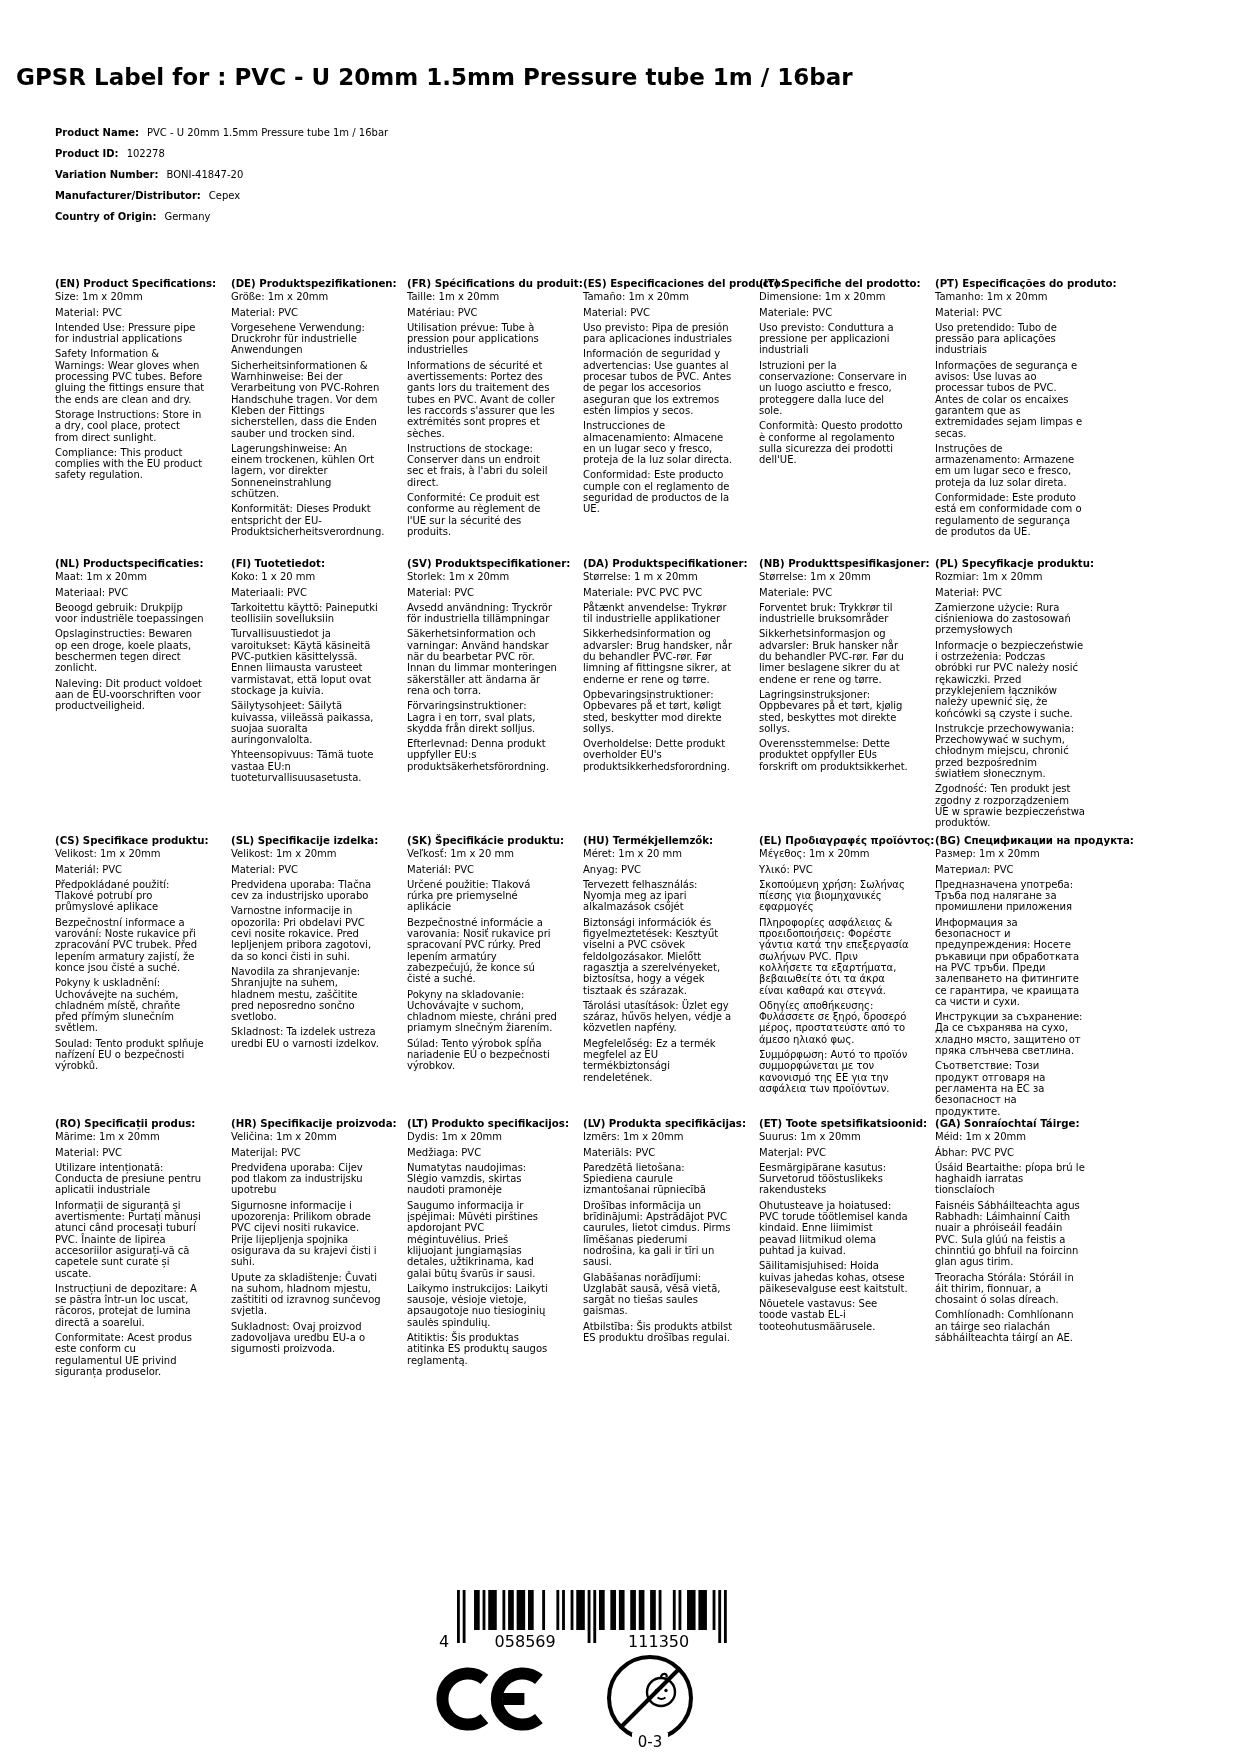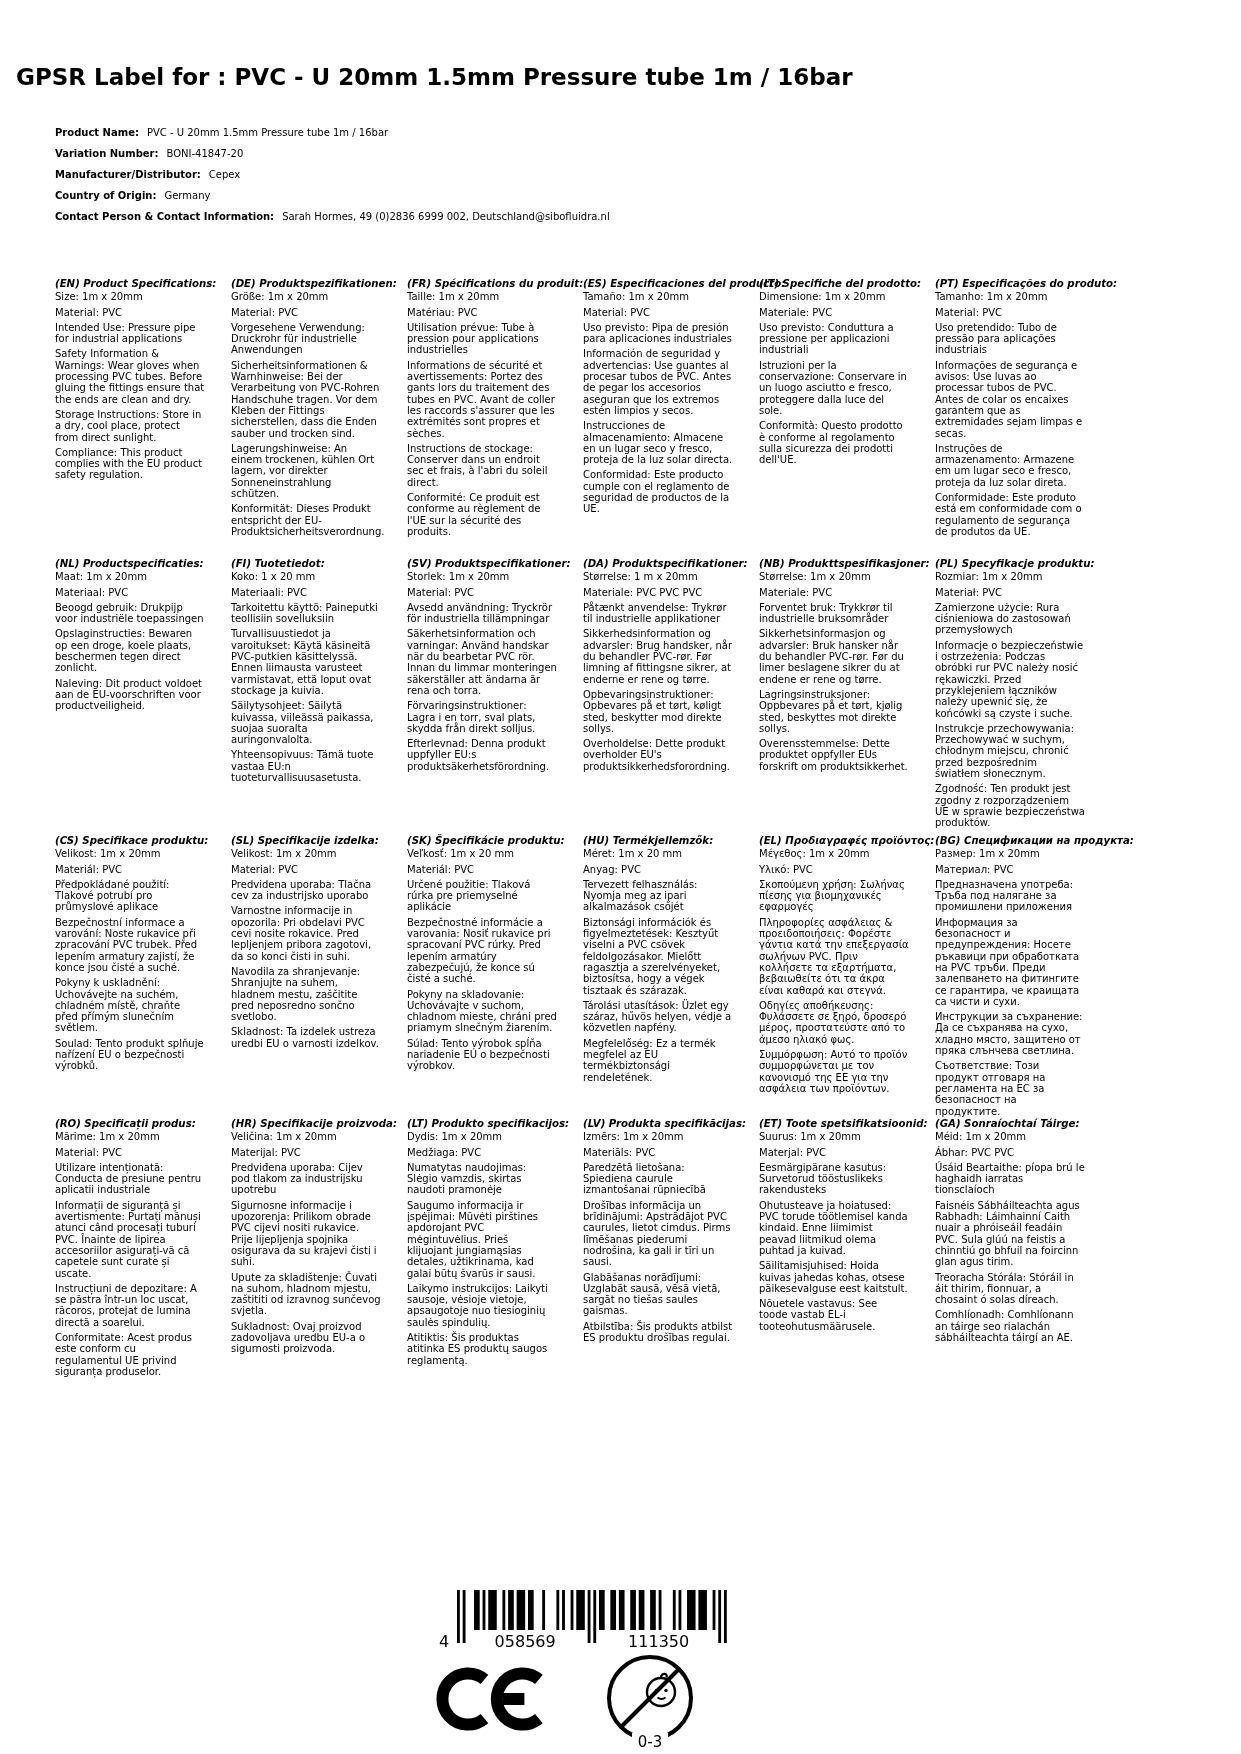--- a/index.html
+++ b/index.html
@@ -8,50 +8,50 @@
   .title{position:absolute;top:48px;left:0;width:100%;
          font-size:23px;font-weight:bold;margin:16px;}
   .product-info{position:absolute;top:122px;left:55px;font-size:10px;line-height:21px;}
   .pi-row{white-space:nowrap;}
   .pi-label{font-weight:bold;}
   .pi-value{margin-left:8px;}
   .lang-grid{position:absolute;top:278px;left:55px;width:1130px;
              display:grid;grid-template-columns:repeat(6,150px);column-gap:26px;
              grid-template-rows:280px 277px 283px auto;}
   .lang-block{font-size:10px;line-height:11.3px;}
-  .lang-block h3{font-size:10.2px;font-weight:bold;margin:0 0 2px 0;white-space:nowrap;overflow:visible;font-style:italic;}
+  .lang-block h3{font-size:10.2px;font-weight:bold;margin:0 0 2px 0;white-space:nowrap;overflow:visible;}
   .lang-block p{margin:0 0 4px 0;}
   .barcode{position:absolute;top:1590px;left:433px;}
   .bc-digits{font-family:"DejaVu Sans","Liberation Sans",sans-serif;font-size:16px;fill:#000;}
   .ce{position:absolute;top:1663px;left:436px;}
   .age{position:absolute;top:1652px;left:604px;}
   .age-text{font-family:"DejaVu Sans","Liberation Sans",sans-serif;font-size:15px;fill:#000;text-anchor:middle;}
 </style>
 </head>
 <body>
 
 <div class="page">
 
   <h1 class="title">GPSR Label for : PVC - U 20mm 1.5mm Pressure tube 1m / 16bar</h1>
 
   <div class="product-info">
     <div class="pi-row">
       <span class="pi-label">Product Name:</span><span class="pi-value">PVC - U 20mm 1.5mm Pressure tube 1m / 16bar</span>
     </div>
     <div class="pi-row">
+      <span class="pi-label">Product ID:</span><span class="pi-value">102278</span>
+    </div>
+    <div class="pi-row">
       <span class="pi-label">Variation Number:</span><span class="pi-value">BONI-41847-20</span>
     </div>
     <div class="pi-row">
       <span class="pi-label">Manufacturer/Distributor:</span><span class="pi-value">Cepex</span>
     </div>
     <div class="pi-row">
       <span class="pi-label">Country of Origin:</span><span class="pi-value">Germany</span>
-    </div>
-    <div class="pi-row">
-      <span class="pi-label">Contact Person &amp; Contact Information:</span><span class="pi-value">Sarah Hormes, 49 (0)2836 6999 002, Deutschland@sibofluidra.nl</span>
     </div>
   </div>
 
   <div class="lang-grid">
       <div class="lang-block">
         <h3>(EN) Product Specifications:</h3>
         <p>Size: 1m x 20mm</p>
         <p>Material: PVC</p>
         <p>Intended Use: Pressure pipe for industrial applications</p>
         <p>Safety Information &amp; Warnings: Wear gloves when processing PVC tubes. Before gluing the fittings ensure that the ends are clean and dry.</p>

